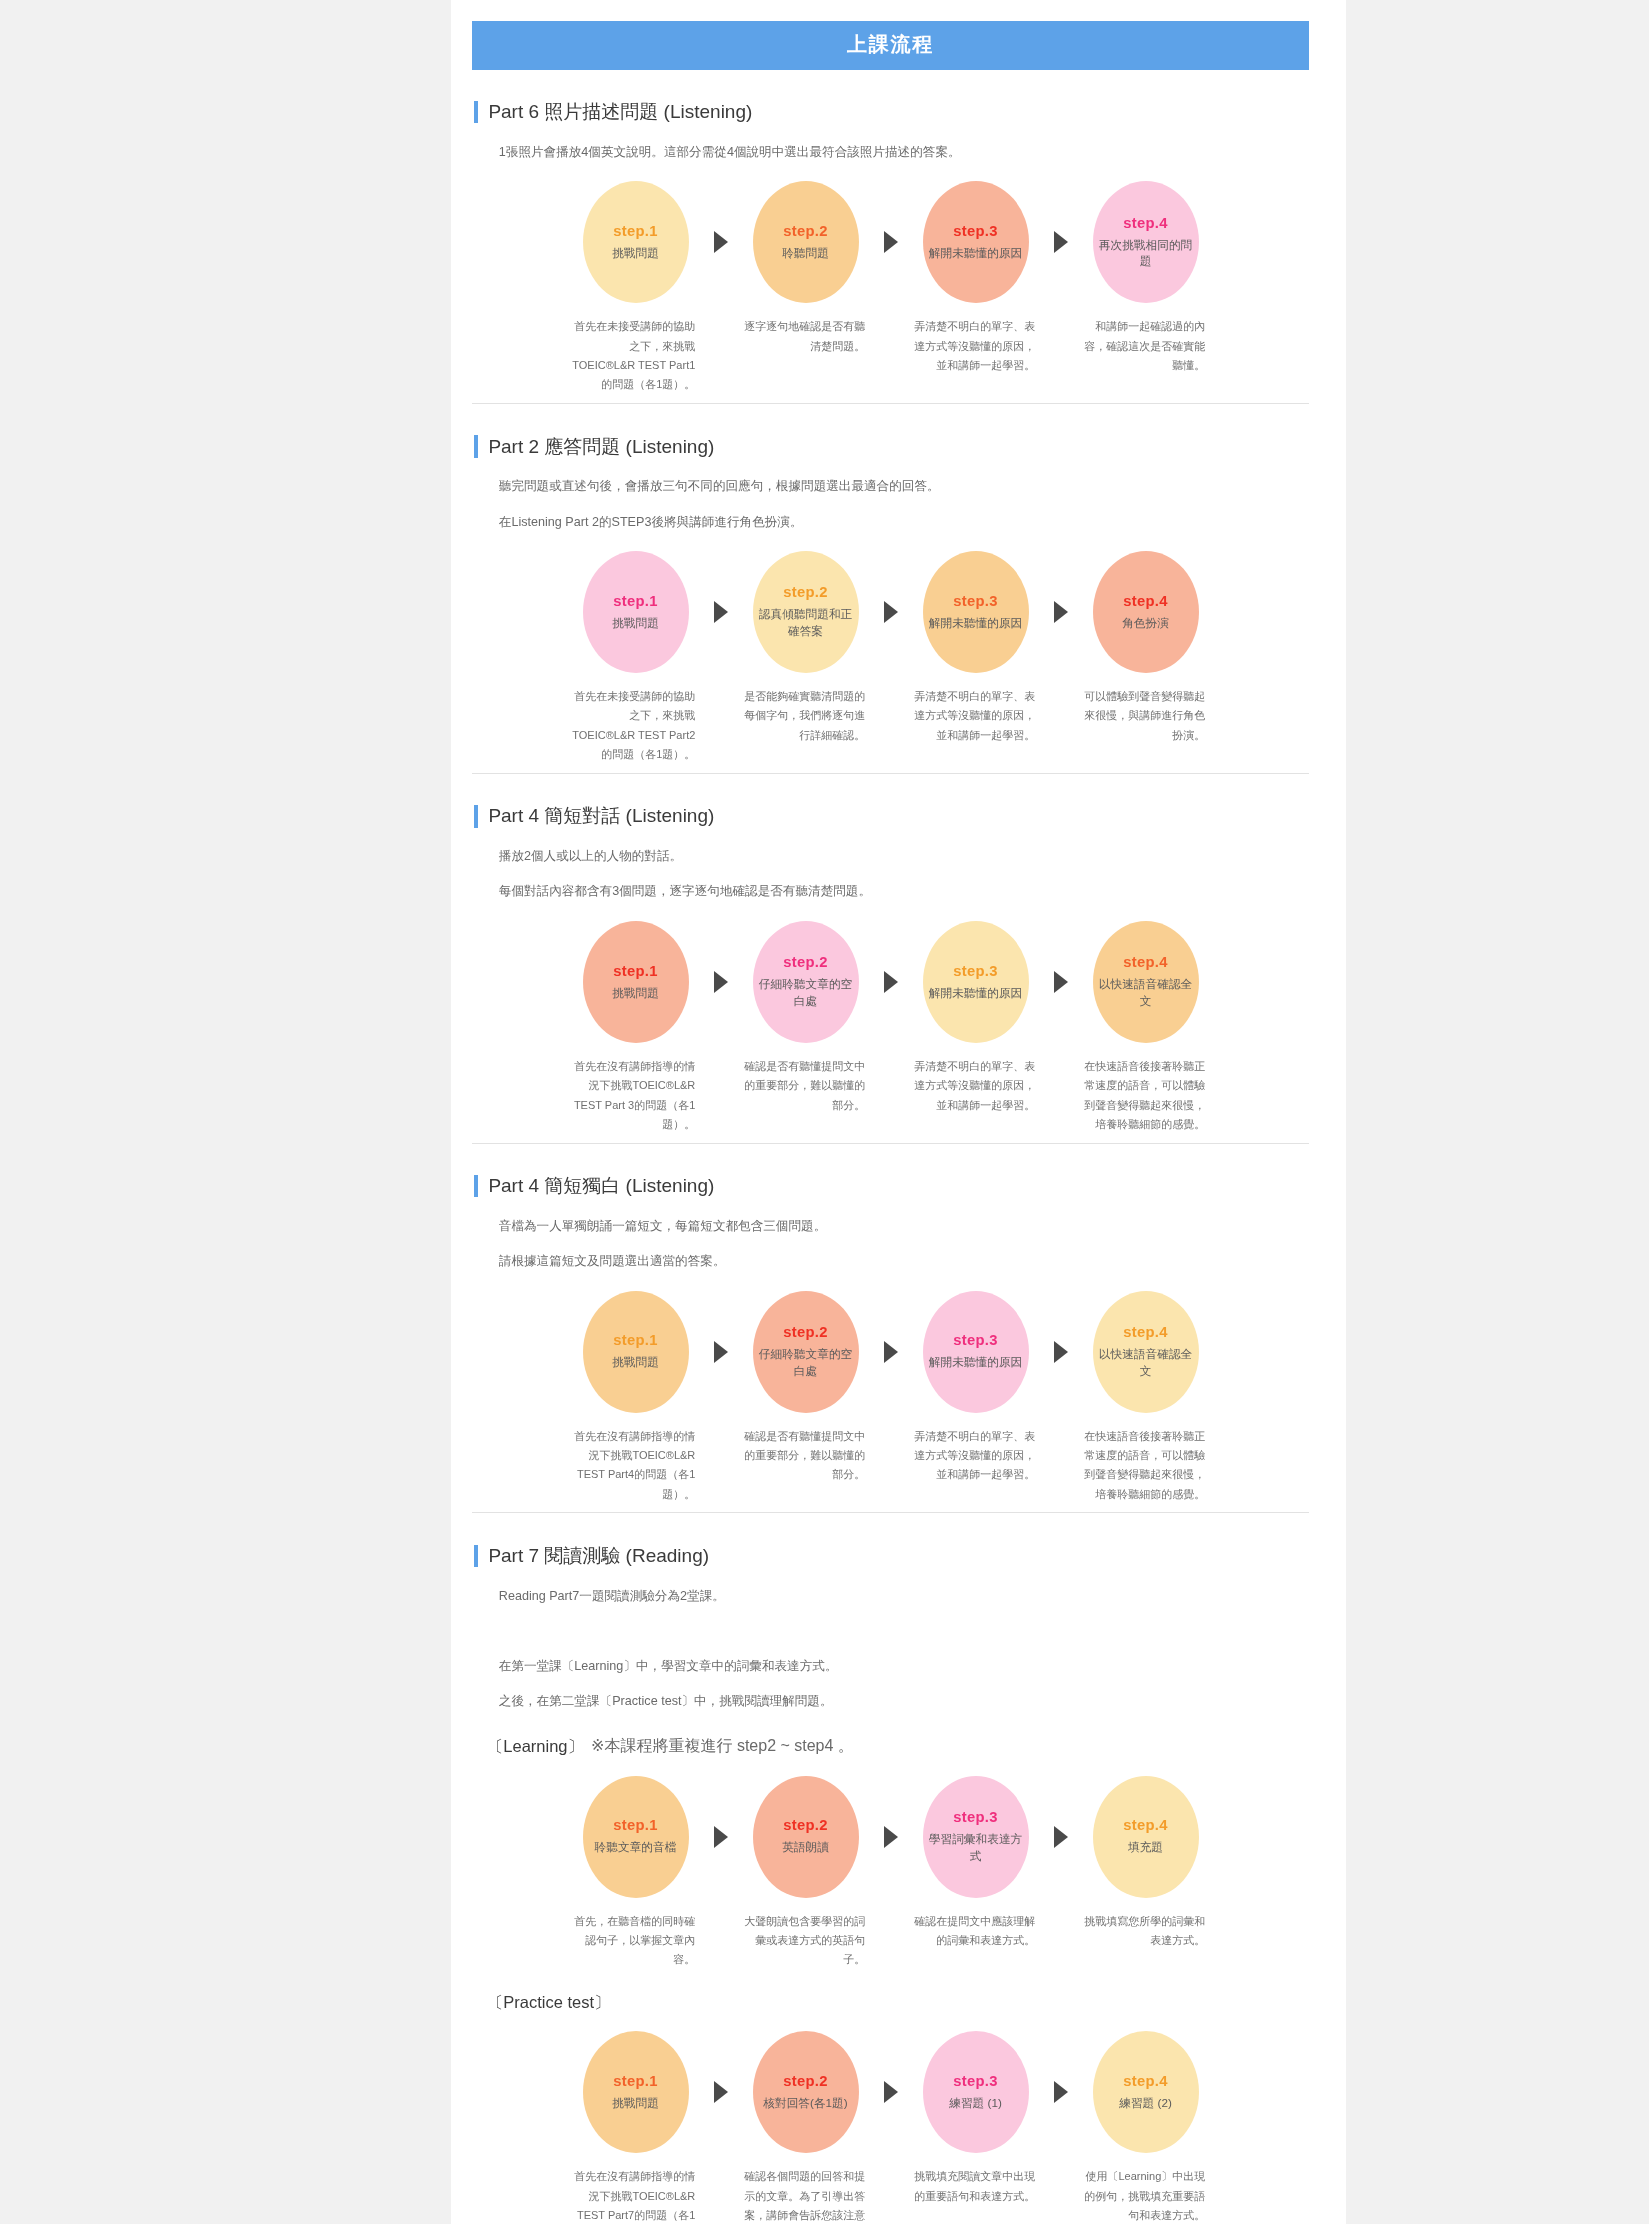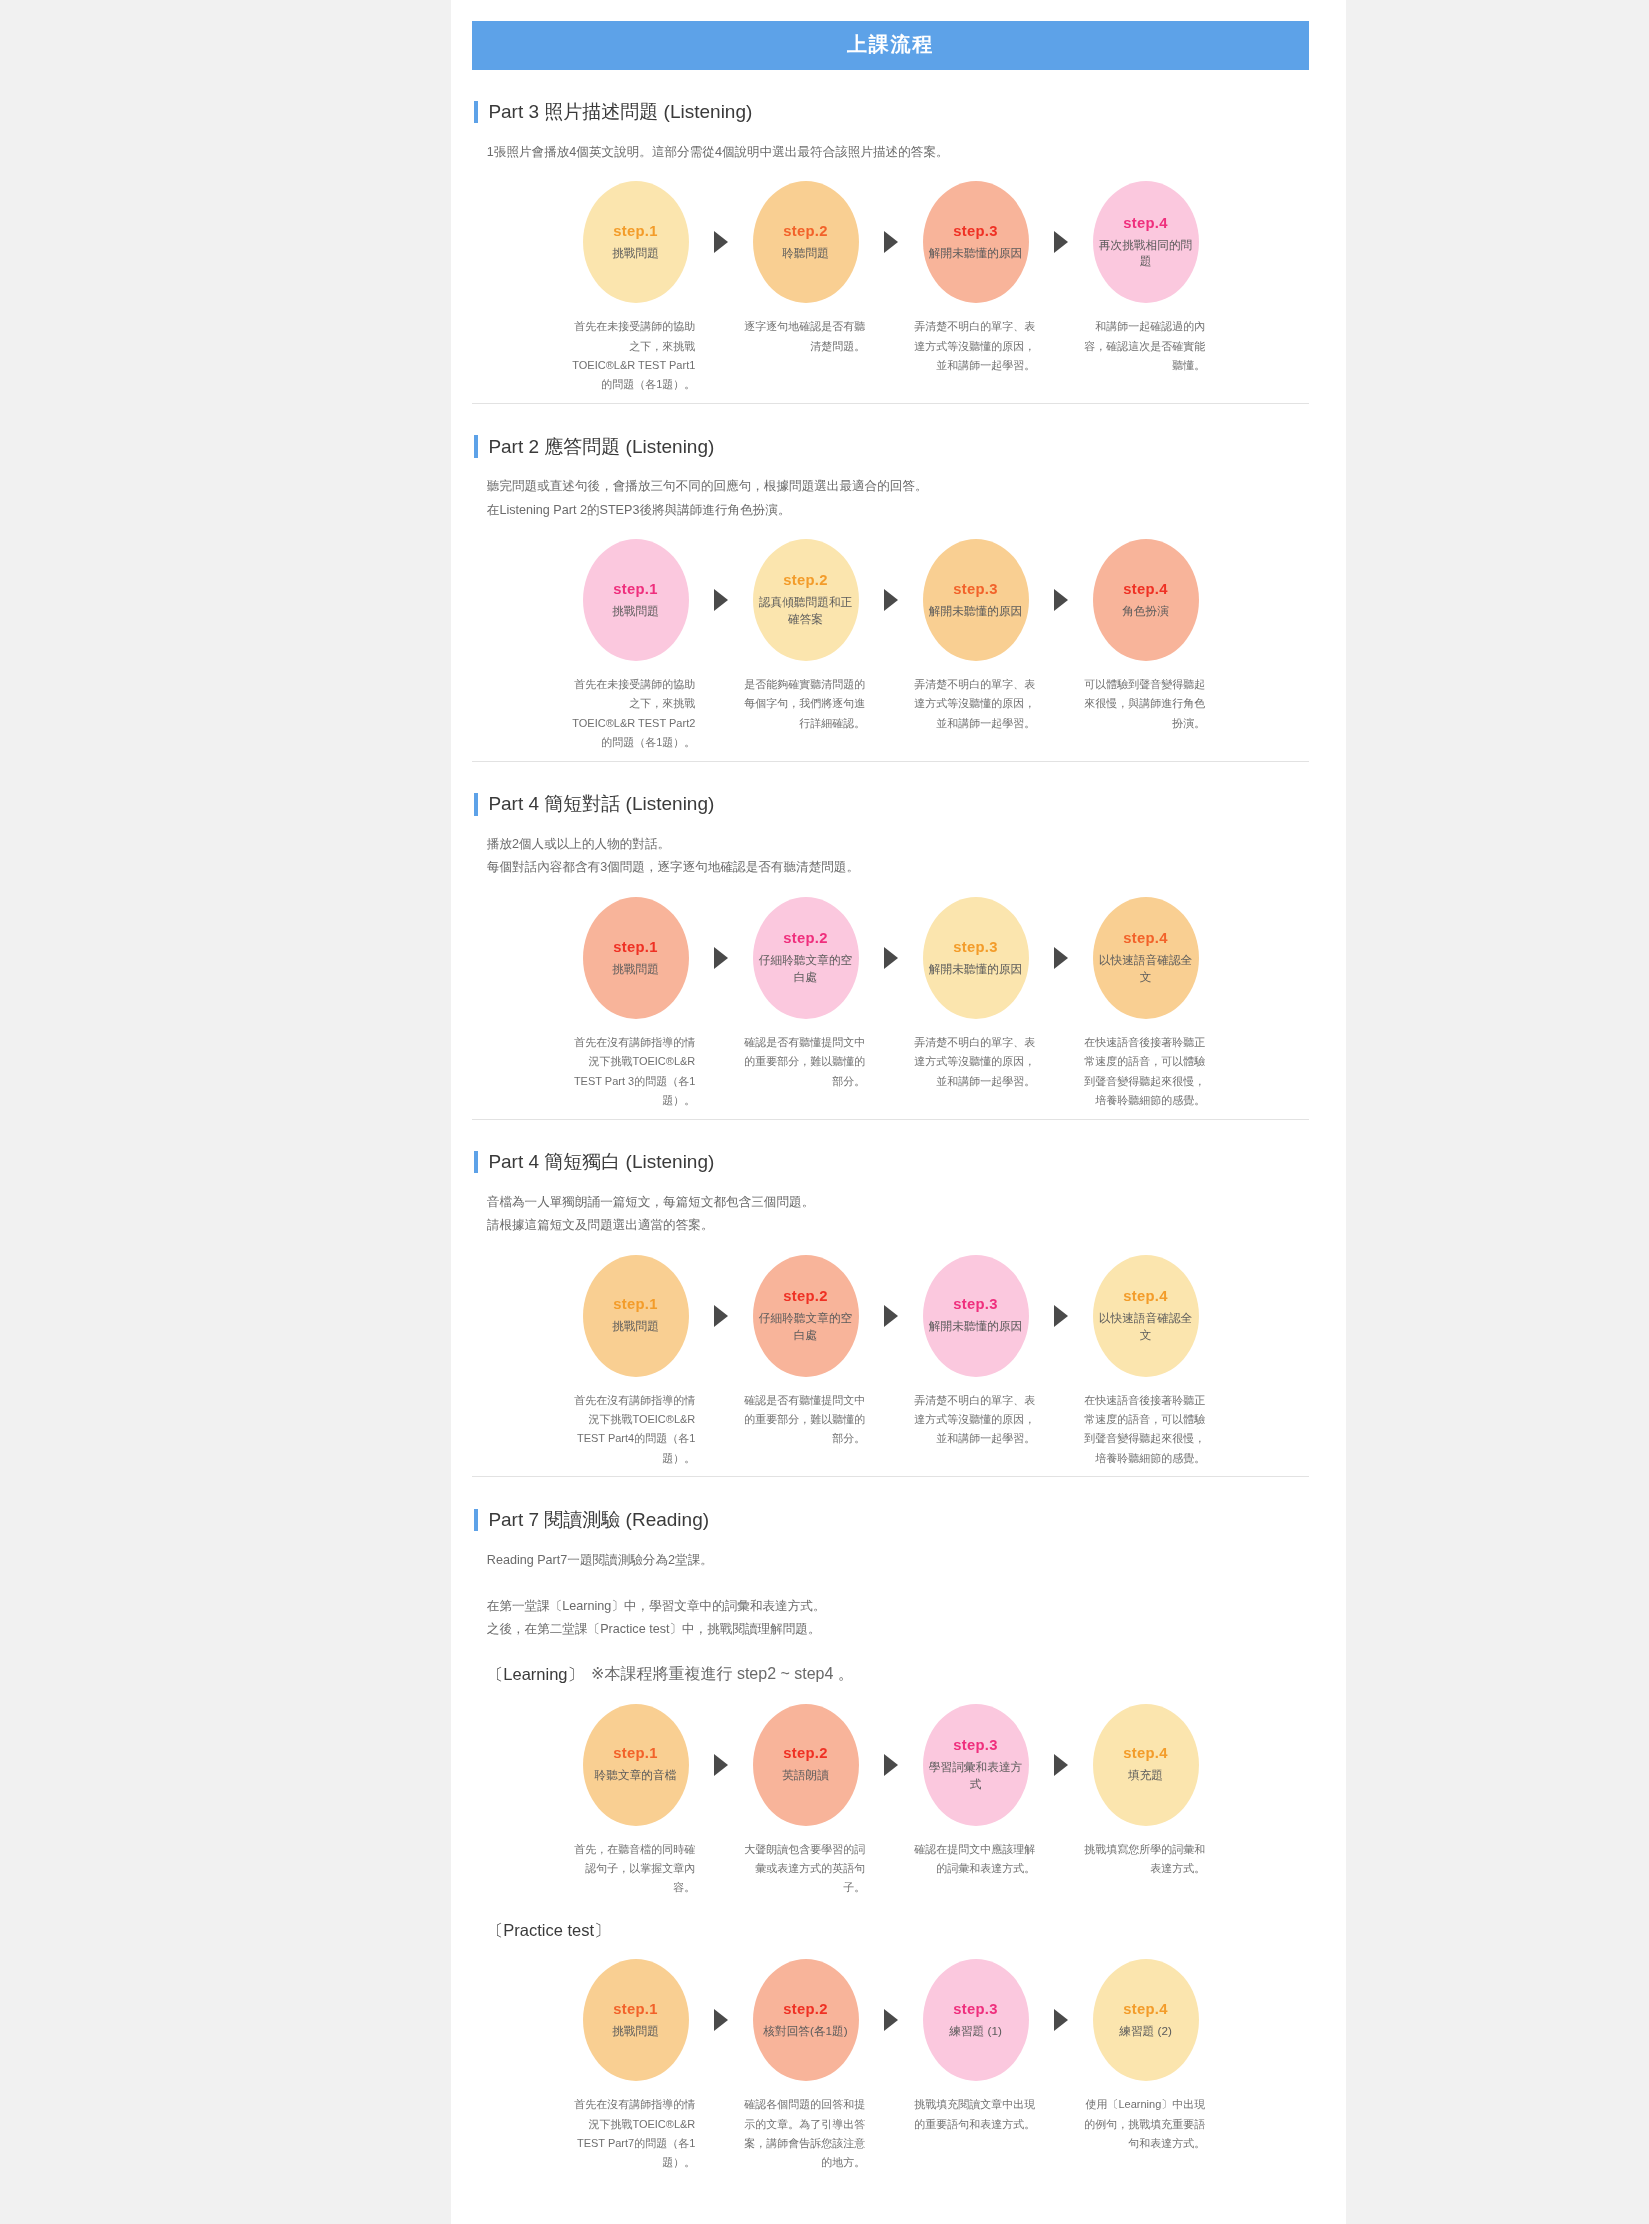--- a/index.html
+++ b/index.html
@@ -56,21 +56,21 @@
     background: #5da2e8;
     margin-right: 10.4px;
     flex: 0 0 auto;
   }
   .part-desc {
     font-size: 12.6px;
     line-height: 1.85;
     color: #6a6a6a;
     margin: 0 0 7px 14.8px;
   }
-  .part-desc p { margin: 0; }
+  .part-desc p { margin: 12px; }
   .sub-heading {
     font-size: 16.5px;
     color: #3a3a3a;
     margin: 22.6px 0 5.2px 14.8px;
     display: flex;
     align-items: flex-start;
     flex-wrap: wrap;
   }
   .sub-note {
     font-size: 16px;
@@ -155,21 +155,21 @@
 
 <div class="page">
   <div class="sheet">
 
     <div class="banner">上課流程</div>
 
     <div id="sections-host">
         <div class="part">
           <div class="part-title">
             <span class="title-bar"></span>
-            <span>Part 3 照片描述問題 (Listening)</span>
+            <span>Part 6 照片描述問題 (Listening)</span>
           </div>
           <div class="part-desc">
             <p>1張照片會播放4個英文說明。這部分需從4個說明中選出最符合該照片描述的答案。</p>
           </div>
           <div class="flow">
             <div class="flow-col">
               <div class="bubble" style="background: rgb(251, 229, 174);">
                 <div class="step-no" style="color: rgb(243, 156, 42);">step.1</div>
                 <div class="step-label">挑戰問題</div>
               </div>

